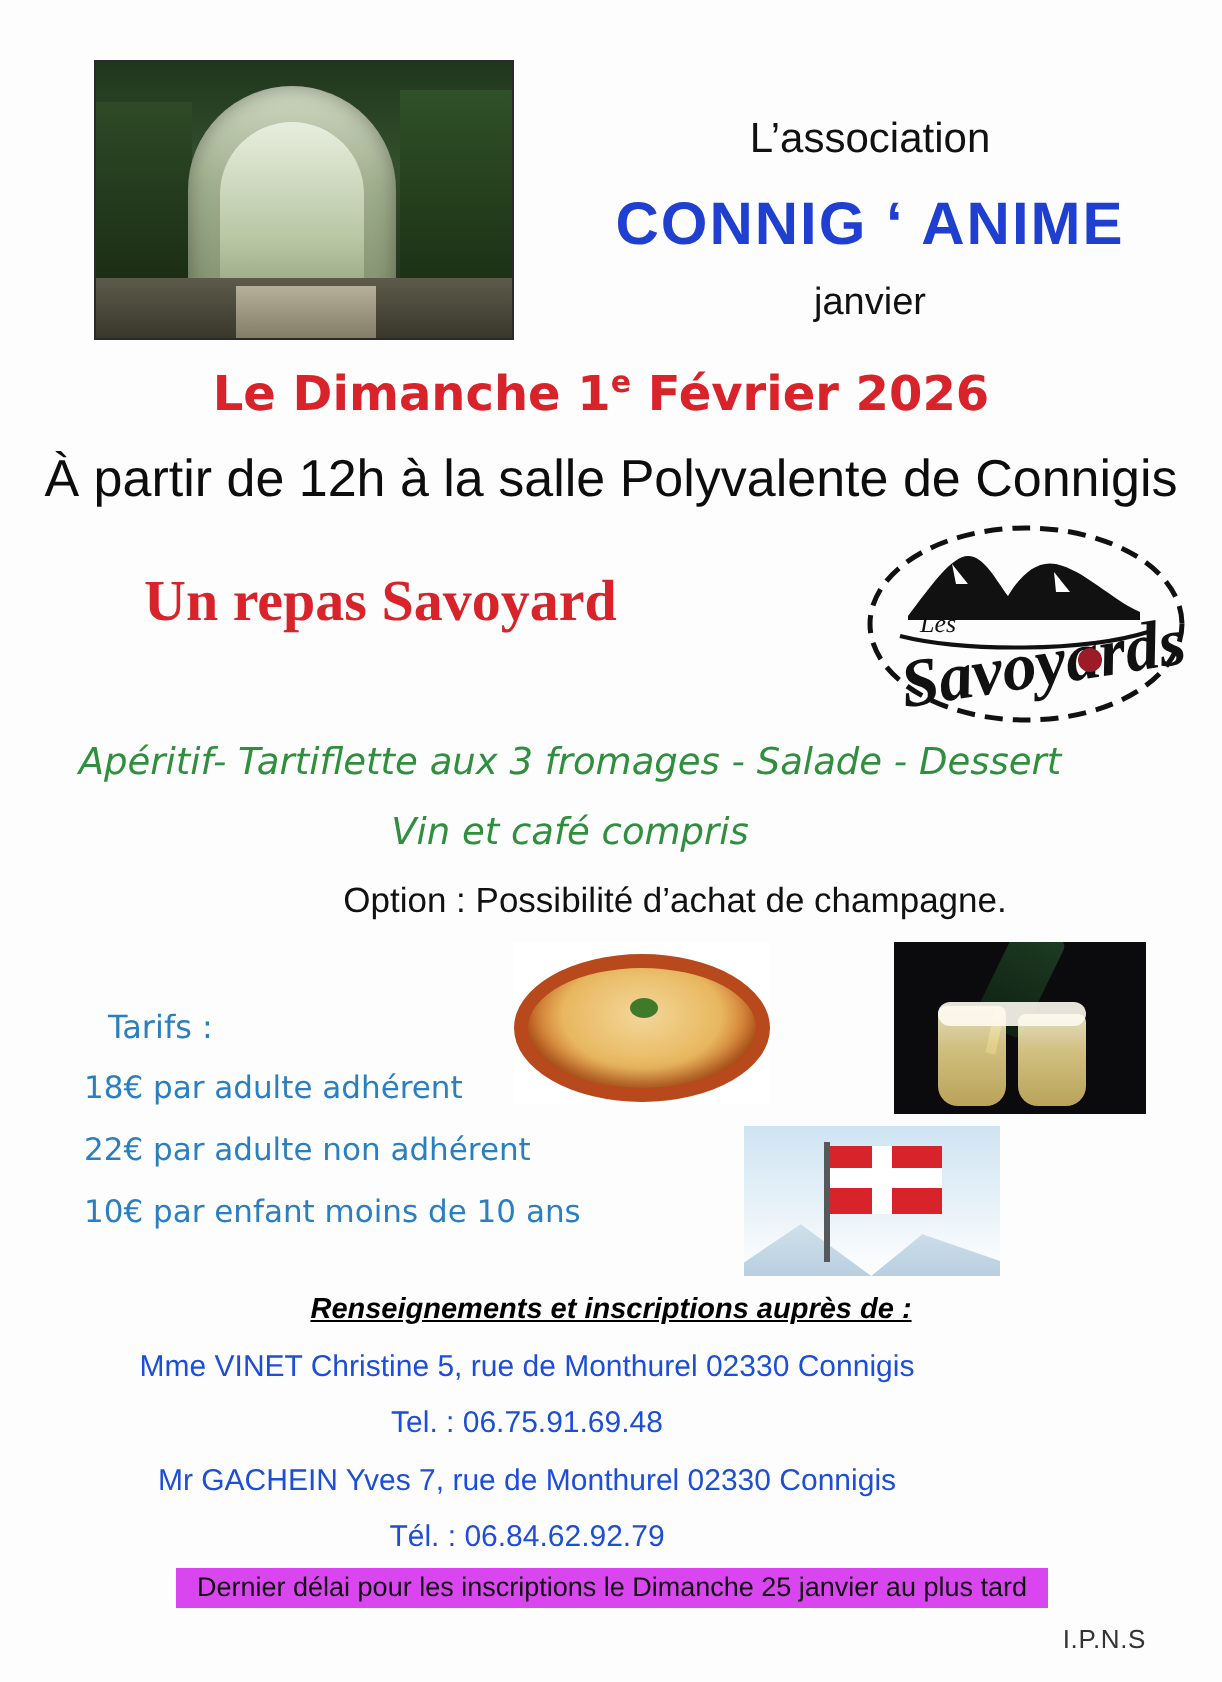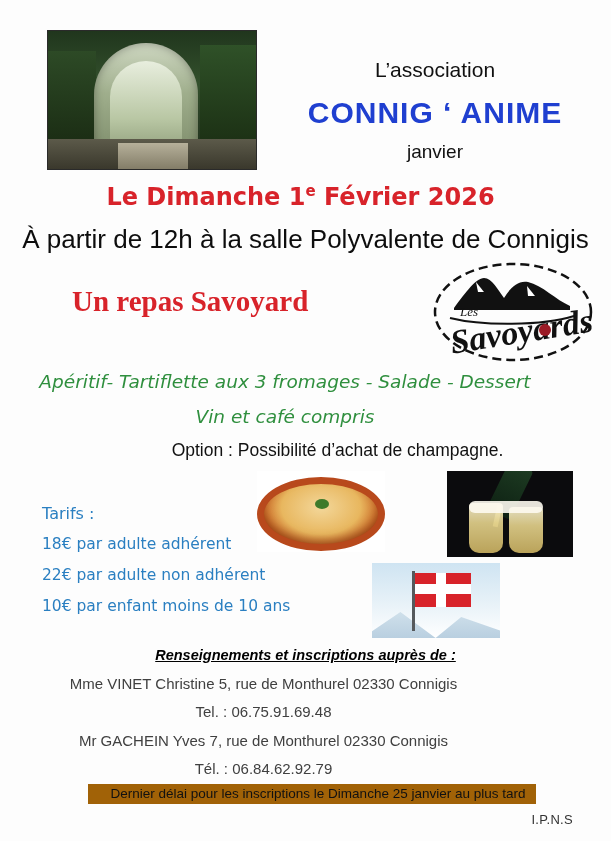--- a/index.html
+++ b/index.html
@@ -179,21 +179,21 @@
   
   .tarifs-block {
     position: absolute;
     left: 42px;
     top: 498px;
     color: #2a7fc1;
     font-size: 15.5px;
     line-height: 31px;
     font-family: "DejaVu Sans", sans-serif;
   }
-  .tarifs-block .t-head { font-size: 16px; }
+  .tarifs-block .t-head { font-size: 16px; margin-left: 12px; }
 
   
   .photo-tartiflette {
     position: absolute;
     left: 257px;
     top: 471px;
     width: 128px;
     height: 81px;
     overflow: hidden;
     background: #ffffff;
@@ -308,37 +308,37 @@
     font-style: italic;
     text-decoration: underline;
     color: #000000;
   }
   .contact-line {
     position: absolute;
     left: 0;
     width: 527px;
     text-align: center;
     font-size: 15px;
-    color: #404040;
+    color: #1d4ed8;
   }
   .c1 { top: 675px; }
   .c2 { top: 703px; }
   .c3 { top: 732px; }
   .c4 { top: 760px; }
 
   .deadline {
     position: absolute;
     left: 88px;
     top: 784px;
     width: 436px;
     text-align: center;
     font-size: 13.5px;
     color: #111111;
-    background: #a16207;
-    padding: 2px 0 3px 12px;
+    background: #d946ef;
+    padding: 2px 0 3px 0;
   }
 
   .ipns {
     position: absolute;
     right: 38px;
     top: 812px;
     font-size: 13px;
     color: #333333;
     letter-spacing: 0.3px;
   }

